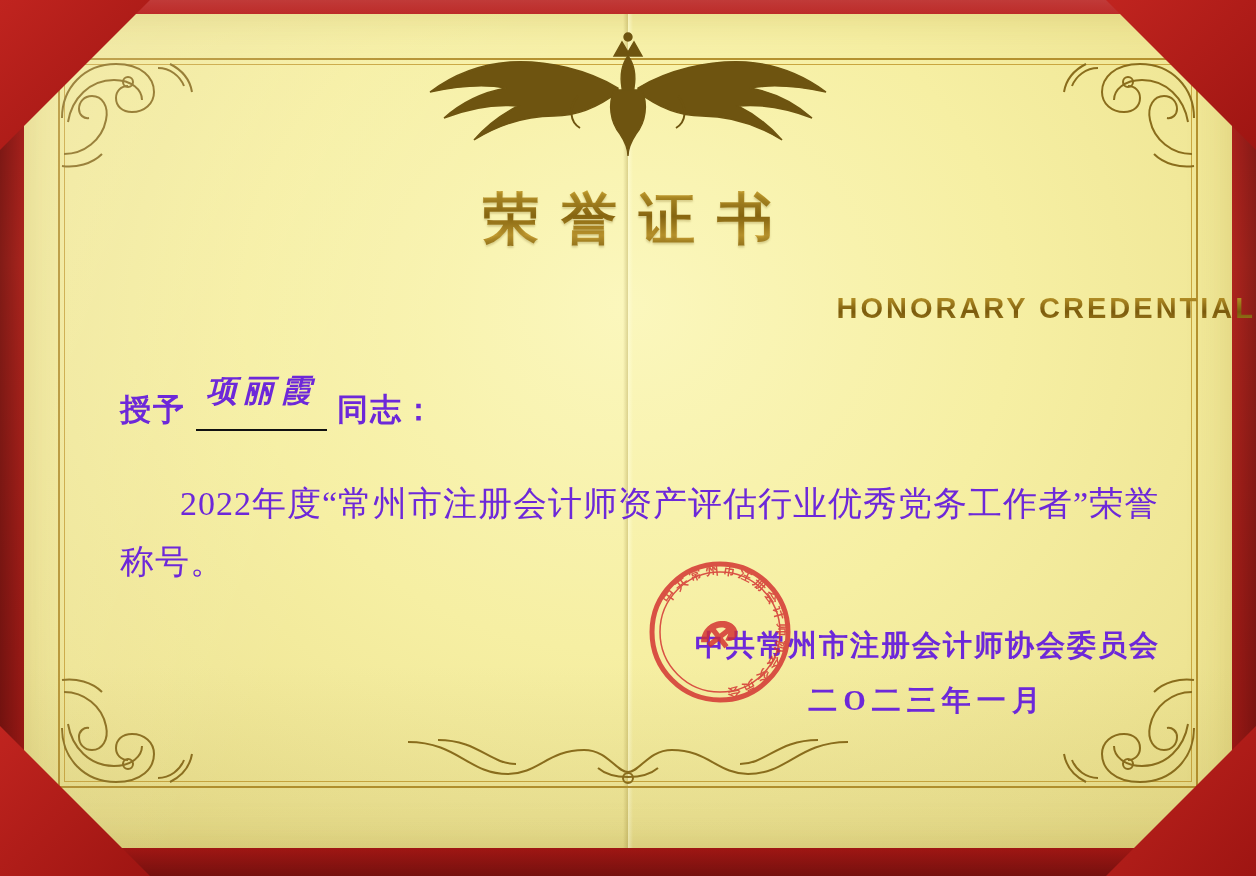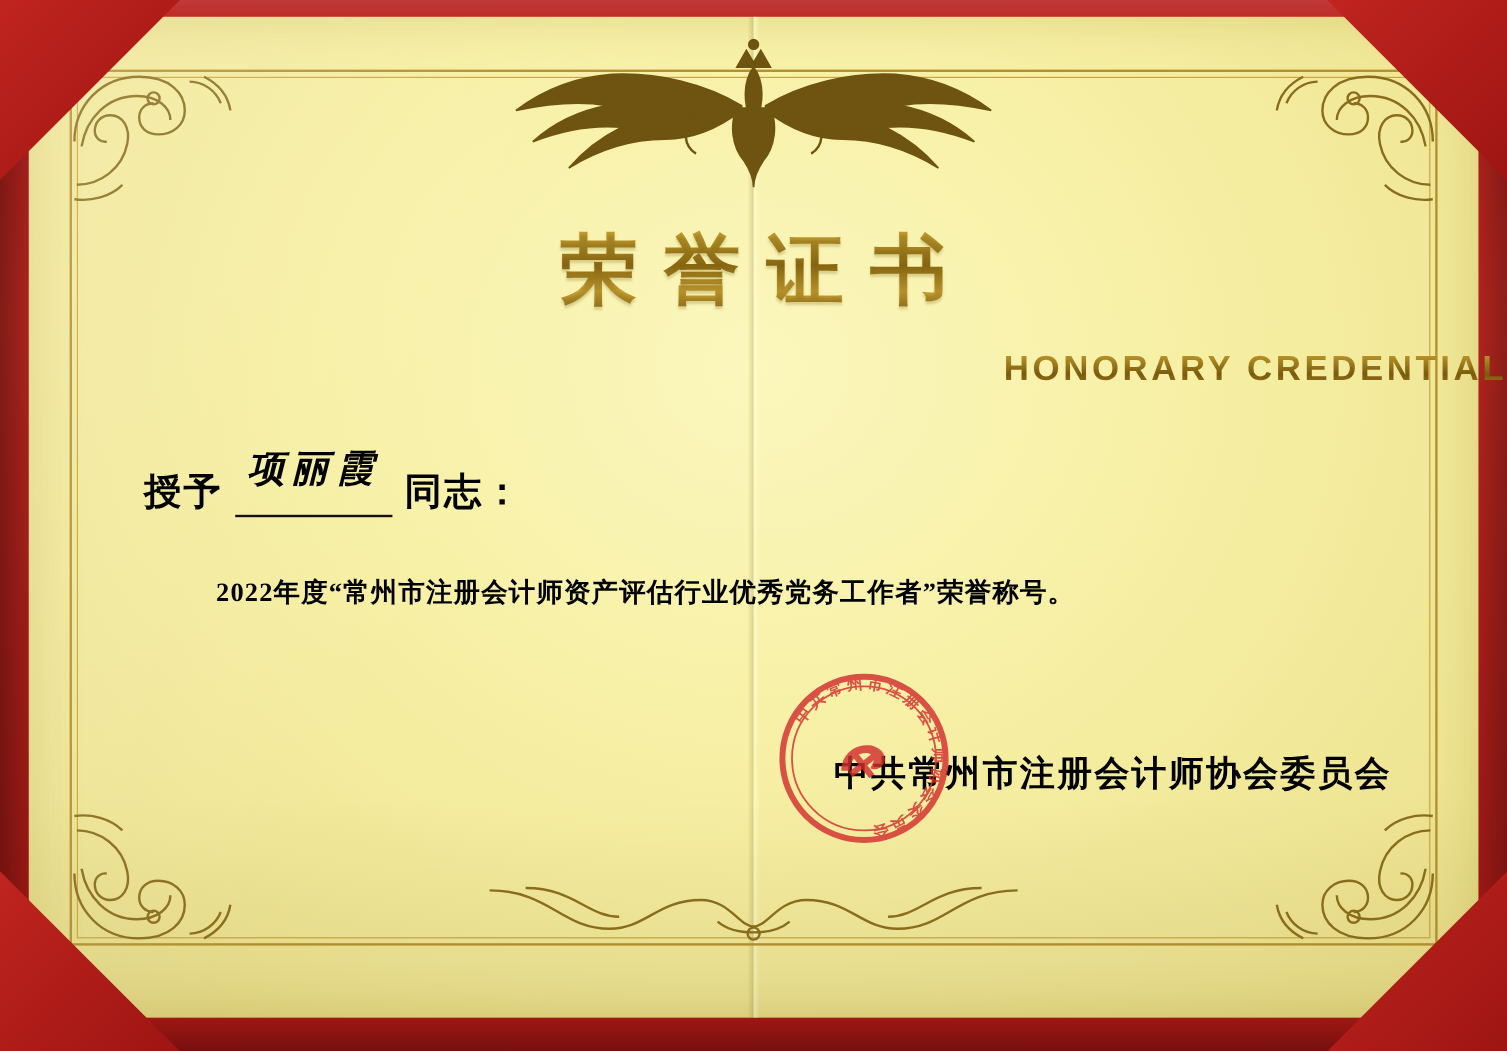--- a/index.html
+++ b/index.html
@@ -100,21 +100,21 @@
     height: 135px;
   }
 
   
   .title-cn {
     position: absolute;
     left: 0; right: 0;
     top: 182px;
     text-align: center;
     font-family: "DejaVu Serif", serif;
-    font-size: 64px;
+    font-size: 56px;
     font-weight: bold;
     letter-spacing: 22px;
     text-indent: 22px;
     color: #8a6a12;
     background: linear-gradient(180deg, #d8b23c 0%, #8a6710 45%, #c9a033 70%, #6d5008 100%);
     -webkit-background-clip: text;
     background-clip: text;
     -webkit-text-fill-color: transparent;
     text-shadow: 0 2px 2px rgba(120,95,20,.25);
   }
@@ -133,43 +133,43 @@
     background-clip: text;
     -webkit-text-fill-color: transparent;
   }
 
   
   .body-area {
     position: absolute;
     left: 120px;
     right: 96px;
     top: 370px;
-    color: #000000;
+    color: #6d28d9;
   }
   .line-award {
     font-size: 31px;
     font-weight: bold;
     letter-spacing: 2px;
     display: flex;
     align-items: flex-end;
     gap: 10px;
   }
   .recipient {
     font-family: "DejaVu Serif", serif;
     font-size: 31px;
     font-weight: bold;
     letter-spacing: 6px;
     padding: 0 10px 17px 10px;
     border-bottom: 2px solid #111;
     font-style: italic;
   }
   .paragraph {
     margin-top: 44px;
-    font-size: 22px;
-    font-weight: bold;
+    font-size: 34px;
+    font-weight: normal;
     line-height: 1.72;
     letter-spacing: 1px;
     text-indent: 60px;
   }
   .signature {
     position: absolute;
     right: 0;
     top: 248px;
     text-align: center;
     font-size: 29px;
@@ -289,20 +289,21 @@
     <div class="line-award">
       <span>授予</span>
       <span class="recipient">项丽霞</span>
       <span>同志：</span>
     </div>
 
     <div class="paragraph">2022年度“常州市注册会计师资产评估行业优秀党务工作者”荣誉称号。</div>
 
     <div class="signature">
       <div class="sig-org">中共常州市注册会计师协会委员会</div>
+      <div class="sig-date">二O二三年一月</div>
     </div>
   </div>
 
   <div class="seal">
     <svg width="160" height="160" viewBox="0 0 160 160">
       <defs>
         <path id="sealArc" d="M80,80 m-58,0 a58,58 0 1,1 116,0 a58,58 0 1,1 -116,0"></path>
       </defs>
       <circle cx="80" cy="80" r="68" fill="none" stroke="#d32f2f" stroke-width="5"></circle>
       <circle cx="80" cy="80" r="60" fill="none" stroke="#d32f2f" stroke-width="1.5"></circle>

